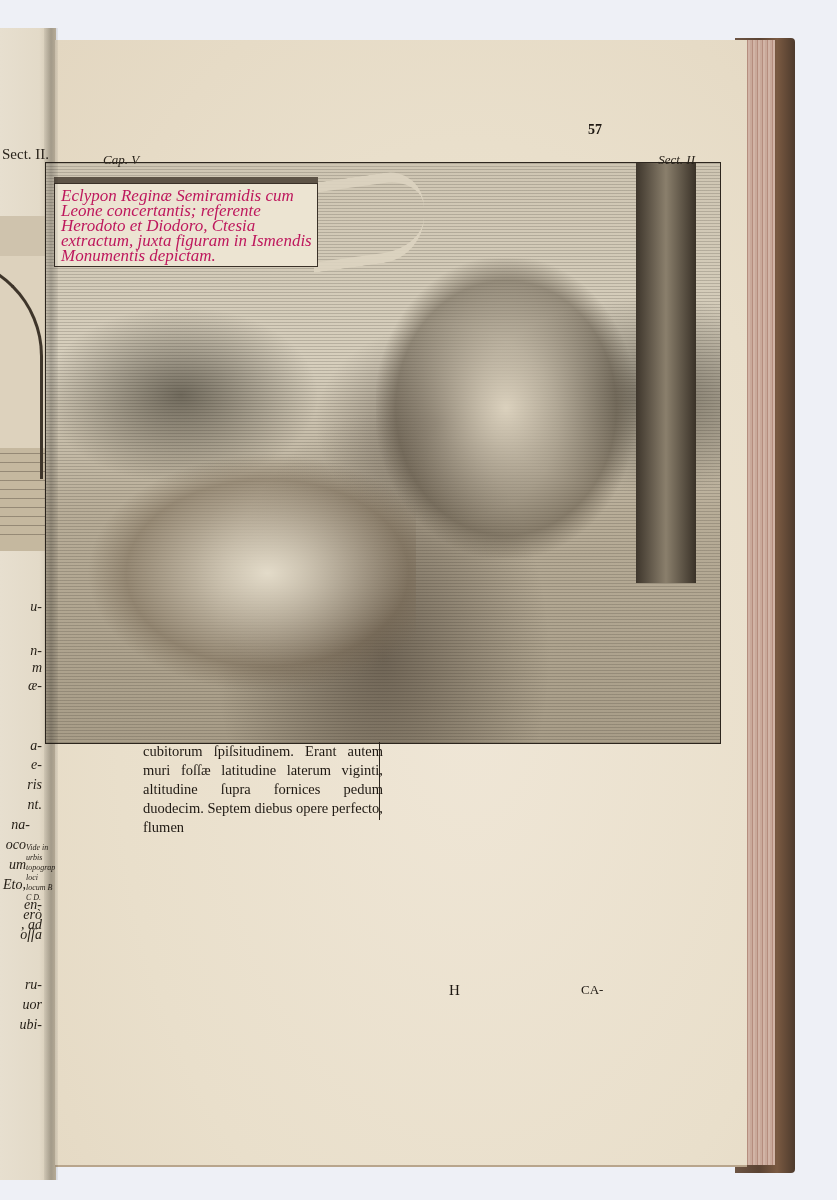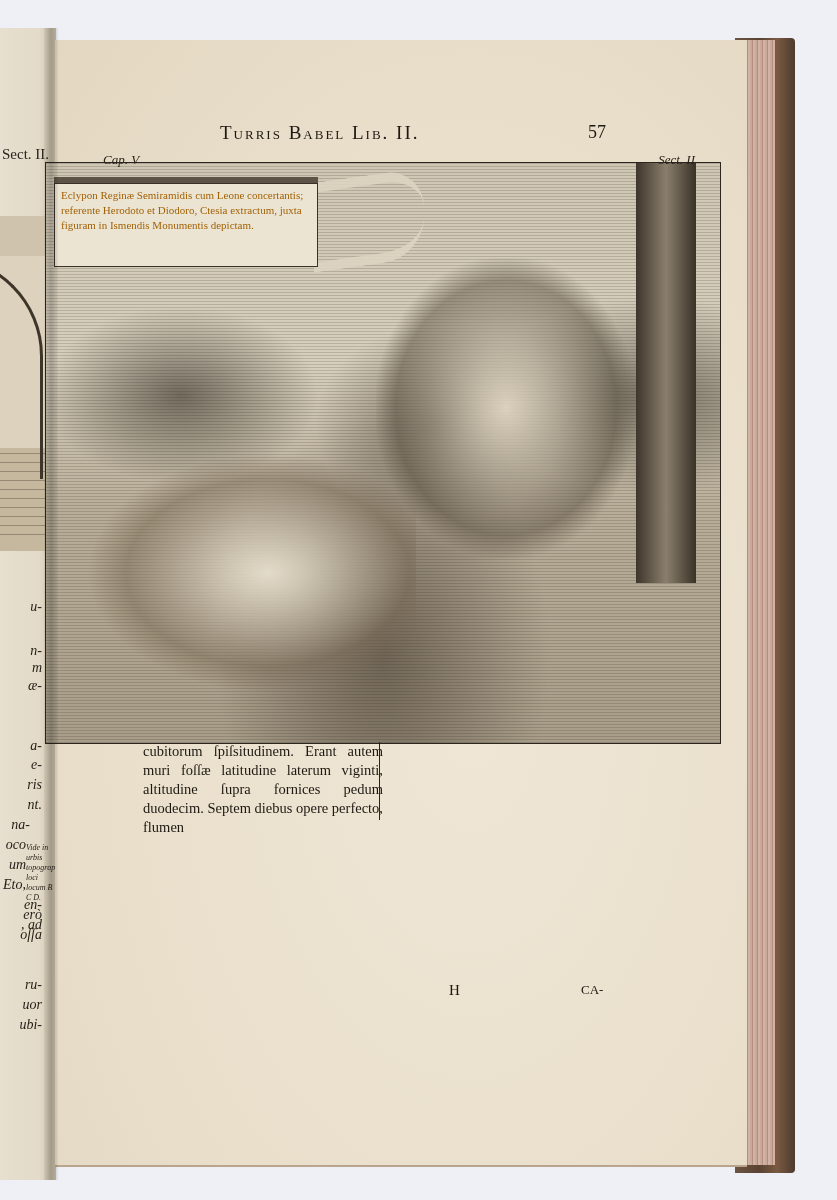--- a/index.html
+++ b/index.html
@@ -53,21 +53,21 @@
   
   .right-page {
     position:absolute; left:55px; top:40px; width:692px; height:1125px;
     background:radial-gradient(ellipse at 60% 60%,#efe6d6 0%,#e9dfcb 60%,#e3d7c1 100%);
     border-bottom:2px solid #b8a58c;
   }
   .running-head {
     position:absolute; left:165px; top:82px; font-size:19px; letter-spacing:2px; color:#1e1812;
     font-variant:small-caps;
   }
-  .page-number { position:absolute; left:533px; top:82px; font-size:18px; color:#1e1812; }
+  .page-number { position:absolute; left:533px; top:82px; font-size:14px; color:#1e1812;font-weight:bold; }
   .engraving {
     position:absolute; left:-10px; top:122px; width:674px; height:580px;
     border:1.5px solid #2d261e;
     background:
       radial-gradient(ellipse at 50% 85%, rgba(60,50,40,.55) 0%, transparent 35%),
       radial-gradient(ellipse at 20% 40%, rgba(50,45,35,.6) 0%, transparent 18%),
       radial-gradient(ellipse at 90% 40%, rgba(50,45,35,.55) 0%, transparent 20%),
       radial-gradient(ellipse at 58% 45%, rgba(70,60,50,.55) 0%, transparent 22%),
       radial-gradient(ellipse at 38% 70%, rgba(210,200,180,.8) 0%, transparent 18%),
       repeating-linear-gradient(0deg, rgba(40,35,28,.18) 0 1px, transparent 1px 3px),
@@ -81,21 +81,21 @@
     background:#ece4d2; border:1px solid #3a3128;
     box-shadow:0 -6px 0 #5d5346;
   }
   .banner-tail {
     position:absolute; left:268px; top:12px; width:110px; height:70px;
     border-top:10px solid #ddd4c1; border-bottom:10px solid #ddd4c1;
     border-radius:0 40px 40px 0; transform:skewY(-8deg); opacity:.9;
   }
   .banner-text {
     position:absolute; left:6px; top:4px; width:252px;
-    font-size:11px; line-height:15px; color:#a16207;
+    font-size:17px; line-height:15px; font-style:italic; color:#be185d;
   }
   .figure-rider {
     position:absolute; left:330px; top:95px; width:260px; height:300px;
     background:radial-gradient(ellipse at 50% 50%, rgba(225,215,195,.9) 0%, rgba(90,80,65,.5) 60%, transparent 72%);
   }
   .figure-lion {
     position:absolute; left:40px; top:290px; width:330px; height:240px;
     background:radial-gradient(ellipse at 55% 50%, rgba(230,222,204,.95) 0%, rgba(120,105,85,.5) 55%, transparent 70%);
   }
   .tree-trunk {
@@ -139,21 +139,20 @@
   <div class="left-text" style="top:886px">, ad</div>
   <div class="left-text" style="top:896px">oſſa</div>
   <div class="left-text" style="top:876px">erò</div>
   <div class="left-text" style="top:946px">ru-</div>
   <div class="left-text" style="top:966px">uor</div>
   <div class="left-text" style="top:986px">ubi-</div>
   <div class="left-margin-note">Vide in urbis topographia loci locum B C D.</div>
 </div>
 
 <div class="right-page">
-  <div class="running-head">Turris Babel Lib. II.</div>
   <div class="page-number">57</div>
 
   <div class="engraving">
     <div class="tree-trunk"></div>
     <div class="figure-rider"></div>
     <div class="figure-lion"></div>
     <div class="banner-tail"></div>
     <div class="banner">
       <div class="banner-text">Eclypon Reginæ Semiramidis cum Leone concertantis; referente Herodoto et Diodoro, Ctesia extractum, juxta figuram in Ismendis Monumentis depictam.</div>
     </div>

